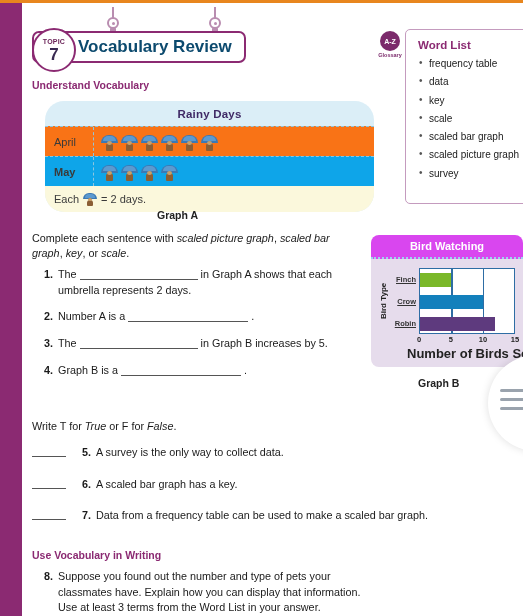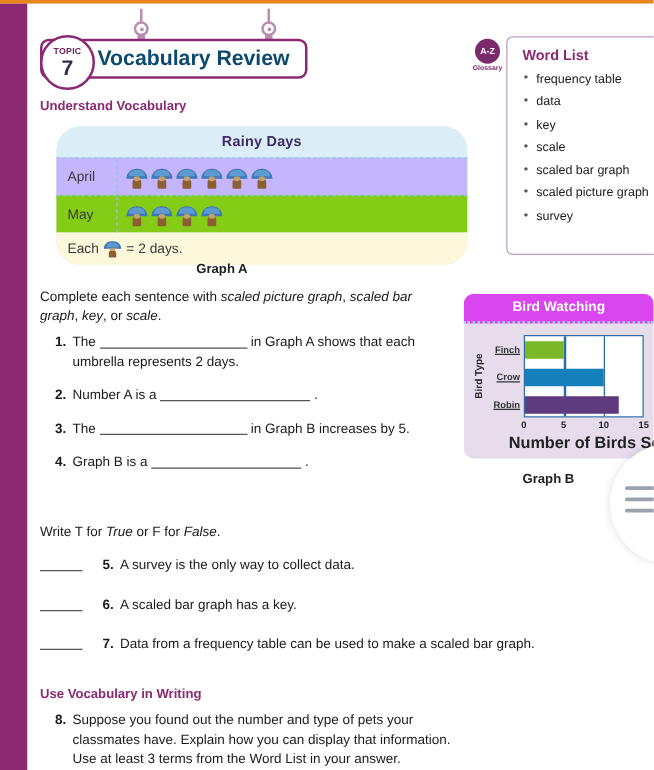--- a/index.html
+++ b/index.html
@@ -36,22 +36,22 @@
   .sign-title { font-size:17px; font-weight:bold; color:#0c4a6e; white-space:nowrap; }
 
   .sec-head { position:absolute; font-size:10.5px; font-weight:bold; color:#8B2A72; }
 
   
   .graphA { position:absolute; left:23px; top:98px; width:329px; border-radius:19px; overflow:hidden;
      background:#DBEEF7; }
   .ga-title { text-align:center; font-size:11.5px; font-weight:bold; color:#3F2A66;
      padding:7px 0 6px; letter-spacing:.2px; }
   .ga-row { display:flex; align-items:center; height:30px; border-top:1px dashed #8FC6DE; }
-  .ga-row.alt { background:#c4b5fd; }
-  .ga-row.plain { background:#84cc16; }
+  .ga-row.alt { background:#f97316; }
+  .ga-row.plain { background:#0ea5e9;font-weight:bold; }
   .ga-label { width:48px; padding-left:9px; font-size:11px; color:#3A3A3A; }
   .ga-cells { flex:1; display:flex; align-items:center; gap:3px; border-left:1px dashed #8FC6DE;
      padding-left:7px; height:100%; }
   .ga-key { background:#FBF8DC; height:26px; display:flex; align-items:center;
      padding-left:9px; font-size:11px; color:#3A3A3A; gap:4px; }
   .cap { position:absolute; font-size:10.5px; font-weight:bold; color:#222; }
 
   
   .umb { position:relative; width:17px; height:20px; flex:none; }
   .umb .canopy { position:absolute; left:0; top:3px; width:17px; height:8px;

